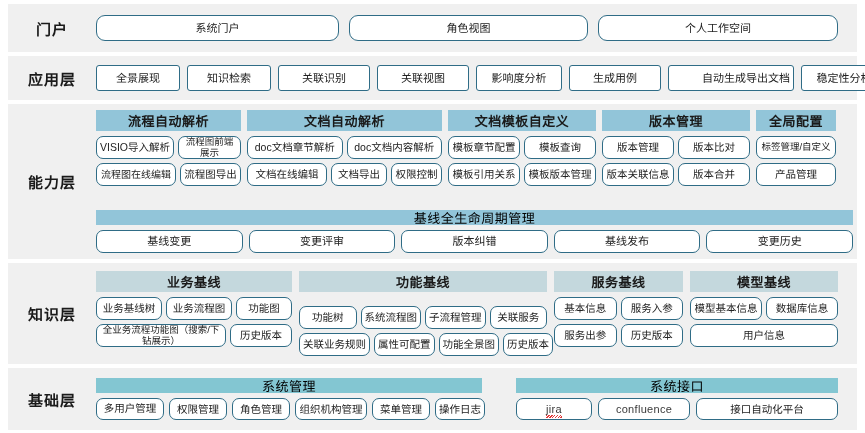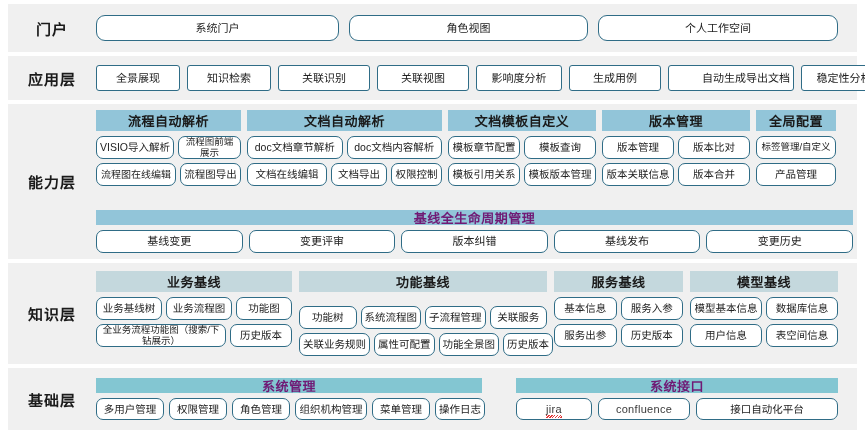--- a/index.html
+++ b/index.html
@@ -115,23 +115,23 @@
   .base-pill { height: 22px; }
 
   
   .banner-block { display: flex; flex-direction: column; }
   .banner-head {
     height: 15px;
     display: flex;
     align-items: center;
     justify-content: center;
     font-size: 13px;
-    font-weight: bold;
+    font-weight: normal;
     letter-spacing: 0.5px;
-    color: #701a75;
+    color: #000000;
   }
   .banner-head.cap { background: #92c5d9; }
   .banner-head.base { background: #83c6d2; }
   .banner-row { display: flex; gap: 6px; margin-top: 5px; }
   .banner-pill { height: 23px; flex: 1 1 auto; font-size: 11px; }
 
   
   .squiggle {
     position: relative;
     display: inline-block;
@@ -326,38 +326,37 @@
 
         <div class="group" style="width:148px;">
           <div class="group-header know">模型基线</div>
           <div class="group-rows">
             <div class="group-row">
               <div class="pill know-pill" style="flex:1 1 50%;">模型基本信息</div>
               <div class="pill know-pill" style="flex:1 1 50%;">数据库信息</div>
             </div>
             <div class="group-row">
               <div class="pill know-pill" style="flex:1 1 50%;">用户信息</div>
-              <div class="pill know-pill" style="flex:1 1 50%;">表空间信息</div>
             </div>
           </div>
         </div>
 
       </div>
     </div>
   </div>
 
   <div class="layer" style="top:368px; height:62px;">
     <div class="layer-label">基础层</div>
     <div class="layer-body">
       <div class="groups" style="gap:34px;">
 
         <div class="banner-block" style="width:386px;">
           <div class="banner-head base">系统管理</div>
           <div class="banner-row" style="gap:5px;">
-            <div class="pill base-pill" style="flex:0 0 68px;">多用户管理</div>
+            <div class="pill base-pill" style="flex:0 0 68px;font-family:Liberation Serif, serif;">多用户管理</div>
             <div class="pill base-pill" style="flex:0 0 58px;">权限管理</div>
             <div class="pill base-pill" style="flex:0 0 58px;">角色管理</div>
             <div class="pill base-pill" style="flex:0 0 72px;">组织机构管理</div>
             <div class="pill base-pill" style="flex:0 0 58px;">菜单管理</div>
             <div class="pill base-pill" style="flex:1 1 auto;">操作日志</div>
           </div>
         </div>
 
         <div class="banner-block" style="width:322px;">
           <div class="banner-head base">系统接口</div>

